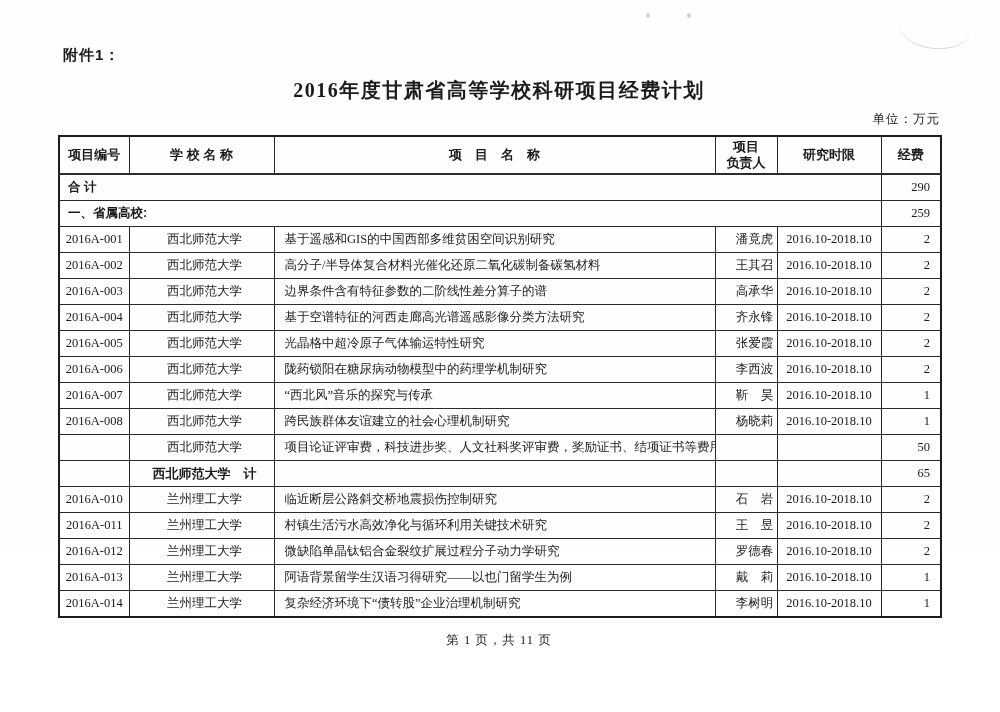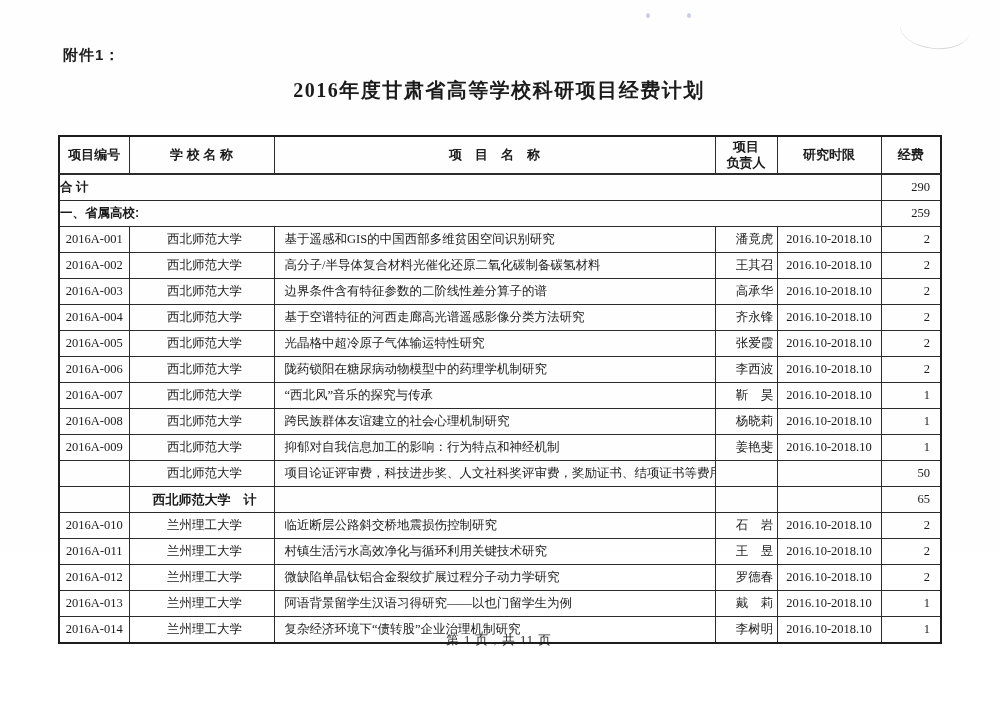--- a/index.html
+++ b/index.html
@@ -79,20 +79,21 @@
     vertical-align: middle;
   }
   td.c-code   { text-align: center; }
   td.c-school { text-align: center; padding-left: 6px; }
   td.c-name   { text-align: left; padding-left: 10px; font-size: 13px; font-family: Liberation Serif, serif; }
   td.c-leader { text-align: center; padding-left: 17px; }
   td.c-period { text-align: center; font-size: 12.5px; }
   td.c-fund   { text-align: right; padding-right: 10px; }
   td.merged {
     text-align: left;
+    padding-left: 8px;
     font-family: "Liberation Sans", "DejaVu Sans", sans-serif;
     font-weight: bold;
     font-size: 13px;
   }
   tr.row-subtotal td.c-school {
     font-family: "Liberation Sans", "DejaVu Sans", sans-serif;
     font-weight: bold;
     font-size: 13px;
   }
   .footer {
@@ -134,20 +135,21 @@
   <div class="artifact-dot1"></div>
   <div class="artifact-dot2"></div>
   <div class="artifact-curve"></div>
 
   <div class="attachment">附件1：</div>
 
   <div class="title-wrap">
     <span class="title">2016年度甘肃省高等学校科研项目经费计划</span>
   </div>
 
+  <div class="unit-note">单位：万元</div>
 
   <table class="doc-table">
     <colgroup>
       <col style="width:70px">
       <col style="width:145px">
       <col style="width:441px">
       <col style="width:62px">
       <col style="width:104px">
       <col style="width:60px">
     </colgroup>
@@ -227,28 +229,20 @@
           <td class="c-fund">1</td>
         </tr>
         <tr class="row-project">
           <td class="c-code">2016A-008</td>
           <td class="c-school">西北师范大学</td>
           <td class="c-name">跨民族群体友谊建立的社会心理机制研究</td>
           <td class="c-leader">杨晓莉</td>
           <td class="c-period">2016.10-2018.10</td>
           <td class="c-fund">1</td>
         </tr>
-        <tr class="row-project">
-          <td class="c-code">2016A-009</td>
-          <td class="c-school">西北师范大学</td>
-          <td class="c-name">抑郁对自我信息加工的影响：行为特点和神经机制</td>
-          <td class="c-leader">姜艳斐</td>
-          <td class="c-period">2016.10-2018.10</td>
-          <td class="c-fund">1</td>
-        </tr>
         <tr class="row-fee">
           <td class="c-code"></td>
           <td class="c-school">西北师范大学</td>
           <td class="c-name">项目论证评审费，科技进步奖、人文社科奖评审费，奖励证书、结项证书等费用</td>
           <td class="c-leader"></td>
           <td class="c-period"></td>
           <td class="c-fund">50</td>
         </tr>
         <tr class="row-subtotal">
           <td class="c-code"></td>

